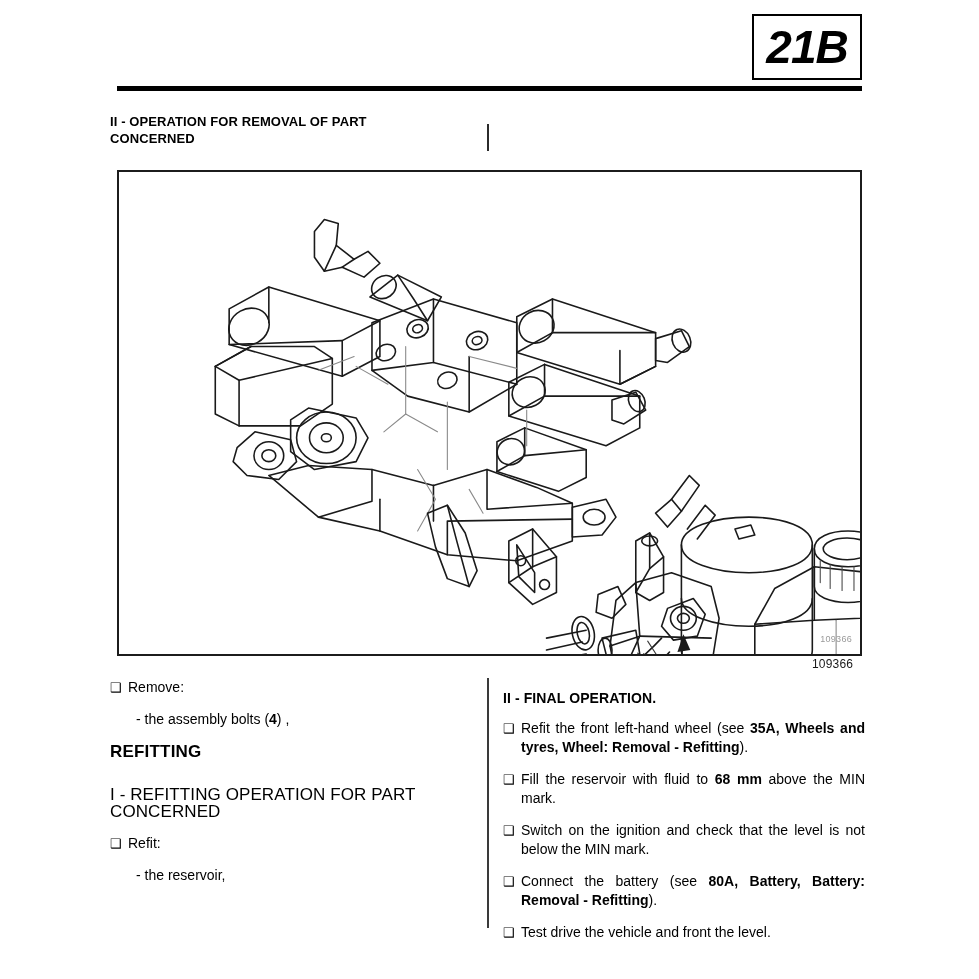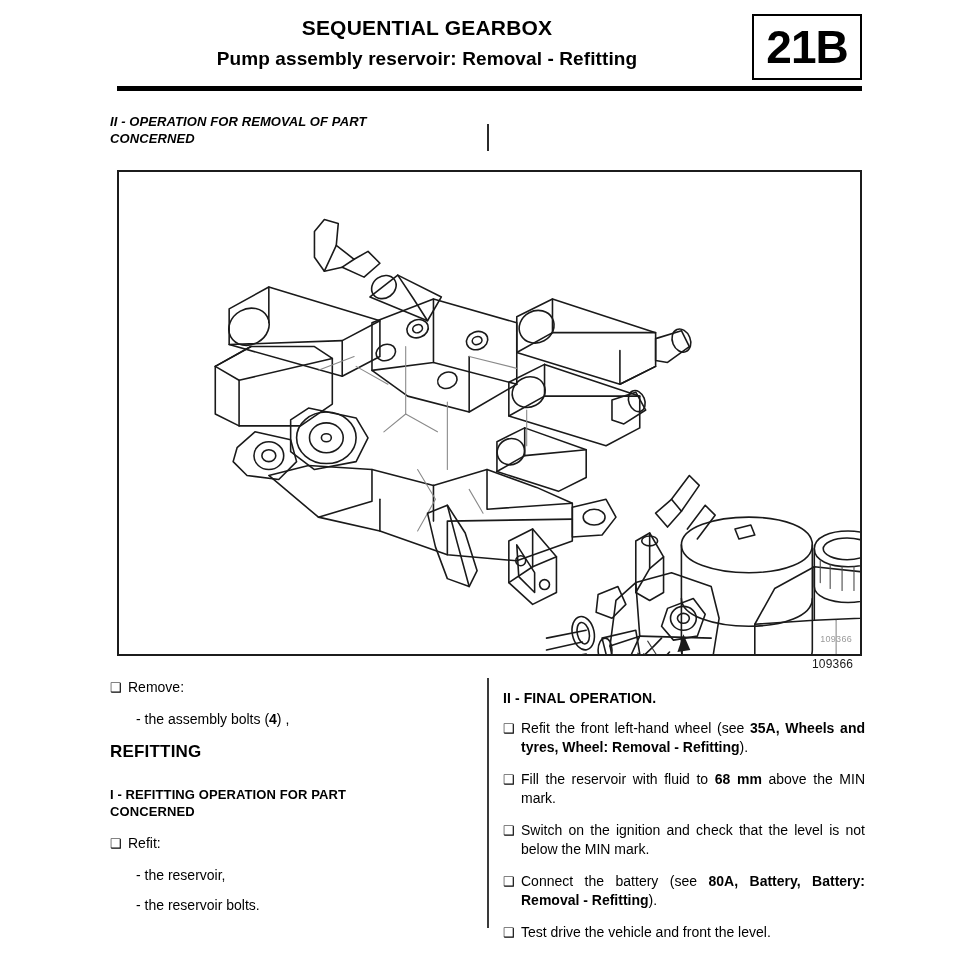--- a/index.html
+++ b/index.html
@@ -63,41 +63,41 @@
     box-sizing: border-box;
     display: flex;
     align-items: center;
     justify-content: center;
   }
   .badge-text {
     font-size: 46px;
     font-weight: bold;
     line-height: 46px;
     letter-spacing: -1px;
+    font-style: italic;
   }
   .header-rule {
     position: absolute;
     left: 117px;
     top: 86px;
     width: 745px;
     height: 5px;
     background: #000;
   }
 
   
   .sec-heading {
     position: absolute;
     left: 110px;
     top: 113px;
     width: 340px;
     font-size: 13px;
     font-weight: bold;
     line-height: 17px;
     letter-spacing: 0.1px;
-    font-style: italic;
   }
   .divider-top {
     position: absolute;
     left: 487px;
     top: 124px;
     width: 2px;
     height: 27px;
     background: #2b2b2b;
   }
 
@@ -175,44 +175,40 @@
     margin: 0 0 11px 26px;
   }
 
   .h-big {
     font-size: 17px;
     font-weight: bold;
     letter-spacing: 0.2px;
     margin: 13px 0 24px 0;
   }
   .h-small {
-    font-size: 13px;
-    font-weight: bold;
+    font-size: 17px;
+    font-weight: normal;
     letter-spacing: 0.1px;
     line-height: 17px;
     margin: 0 0 14px 0;
   }
   .h-right {
     font-size: 14px;
     font-weight: bold;
     letter-spacing: 0.1px;
     margin: 12px 0 13px 0;
   }
   b { font-weight: bold; }
 </style>
 </head>
 <body>
 
 <div class="page">
 
   <div class="header">
-    <div class="header-titles">
-      <div class="title-main">SEQUENTIAL GEARBOX</div>
-      <div class="title-sub">Pump assembly reservoir: Removal - Refitting</div>
-    </div>
     <div class="badge">
       <span class="badge-text">21B</span>
     </div>
   </div>
   <div class="header-rule"></div>
 
   <div class="sec-heading">
     <div>II - OPERATION FOR REMOVAL OF PART</div>
     <div>CONCERNED</div>
   </div>
@@ -456,21 +452,20 @@
       <div>I - REFITTING OPERATION FOR PART</div>
       <div>CONCERNED</div>
     </div>
 
     <div class="bullet-item">
       <span class="bullet-glyph">❑</span>
       <span class="bullet-text">Refit:</span>
     </div>
 
     <div class="sub-item">- the reservoir,</div>
-    <div class="sub-item">- the reservoir bolts.</div>
   </div>
 
   <div class="col-right">
 
     <div class="h-right">II - FINAL OPERATION.</div>
 
     <div class="bullet-item">
       <span class="bullet-glyph">❑</span>
       <span class="bullet-text"><span>Refit the front left-hand wheel (see </span><b>35A, Wheels and tyres, Wheel: Removal - Refitting</b><span>).</span></span>
     </div>

